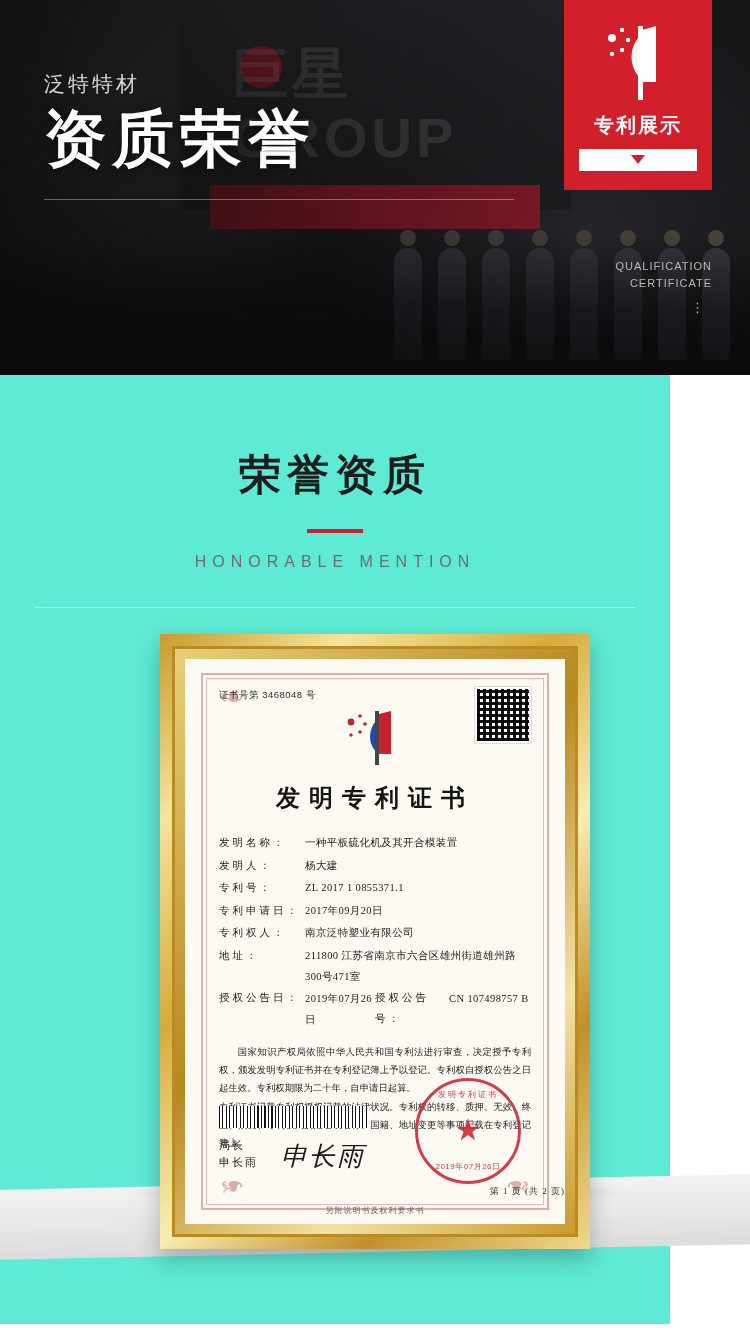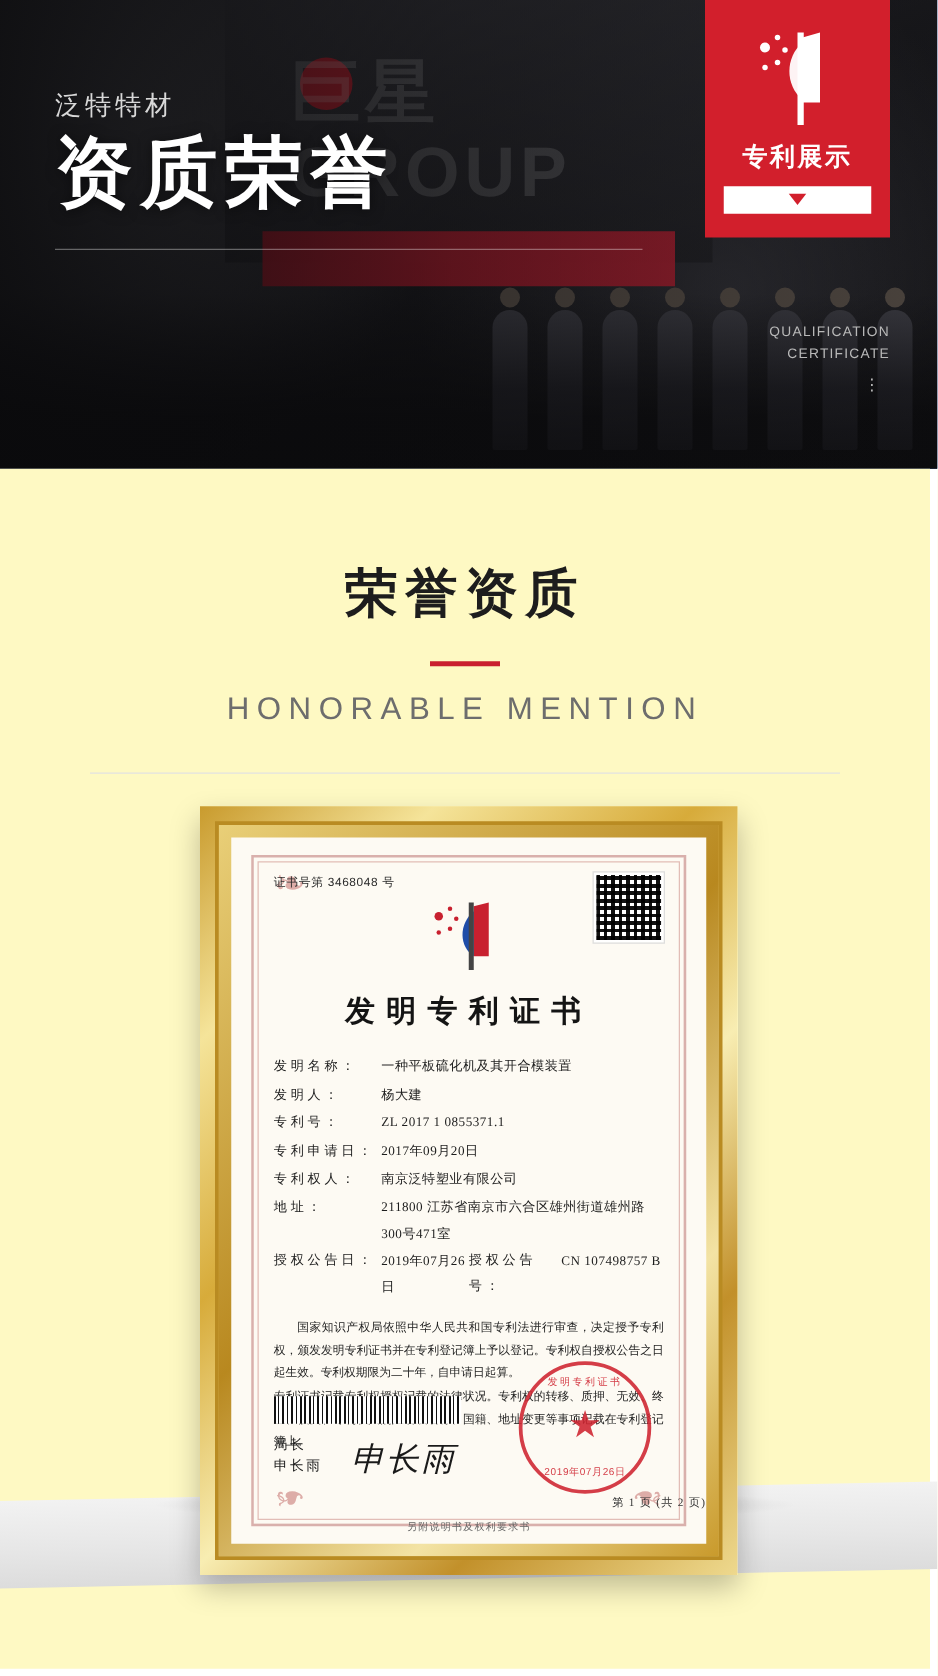--- a/index.html
+++ b/index.html
@@ -191,40 +191,40 @@
     right: 44px;
     top: 300px;
     color: #b9b9b9;
     font-size: 13px;
     letter-spacing: 2px;
   }
 
   
   .section {
     position: relative;
-    width: 744px;
-    background: #fef9c3;
+    width: 670px;
+    background: #5eead4;
   }
   .sec-title {
     text-align: center;
     font-size: 42px;
     font-weight: bold;
     color: #1d1d1d;
     letter-spacing: 6px;
     padding-top: 72px;
   }
   .sec-divider {
     width: 56px;
     height: 4px;
     background: #c9202f;
     margin: 26px auto 20px auto;
   }
   .sec-sub {
     text-align: center;
-    font-size: 25px;
+    font-size: 16px;
     color: #6d6d6d;
     letter-spacing: 6px;
   }
   .sec-hr {
     width: 600px;
     height: 1px;
     background: #e2e2e2;
     margin: 36px auto 0 auto;
   }
 

